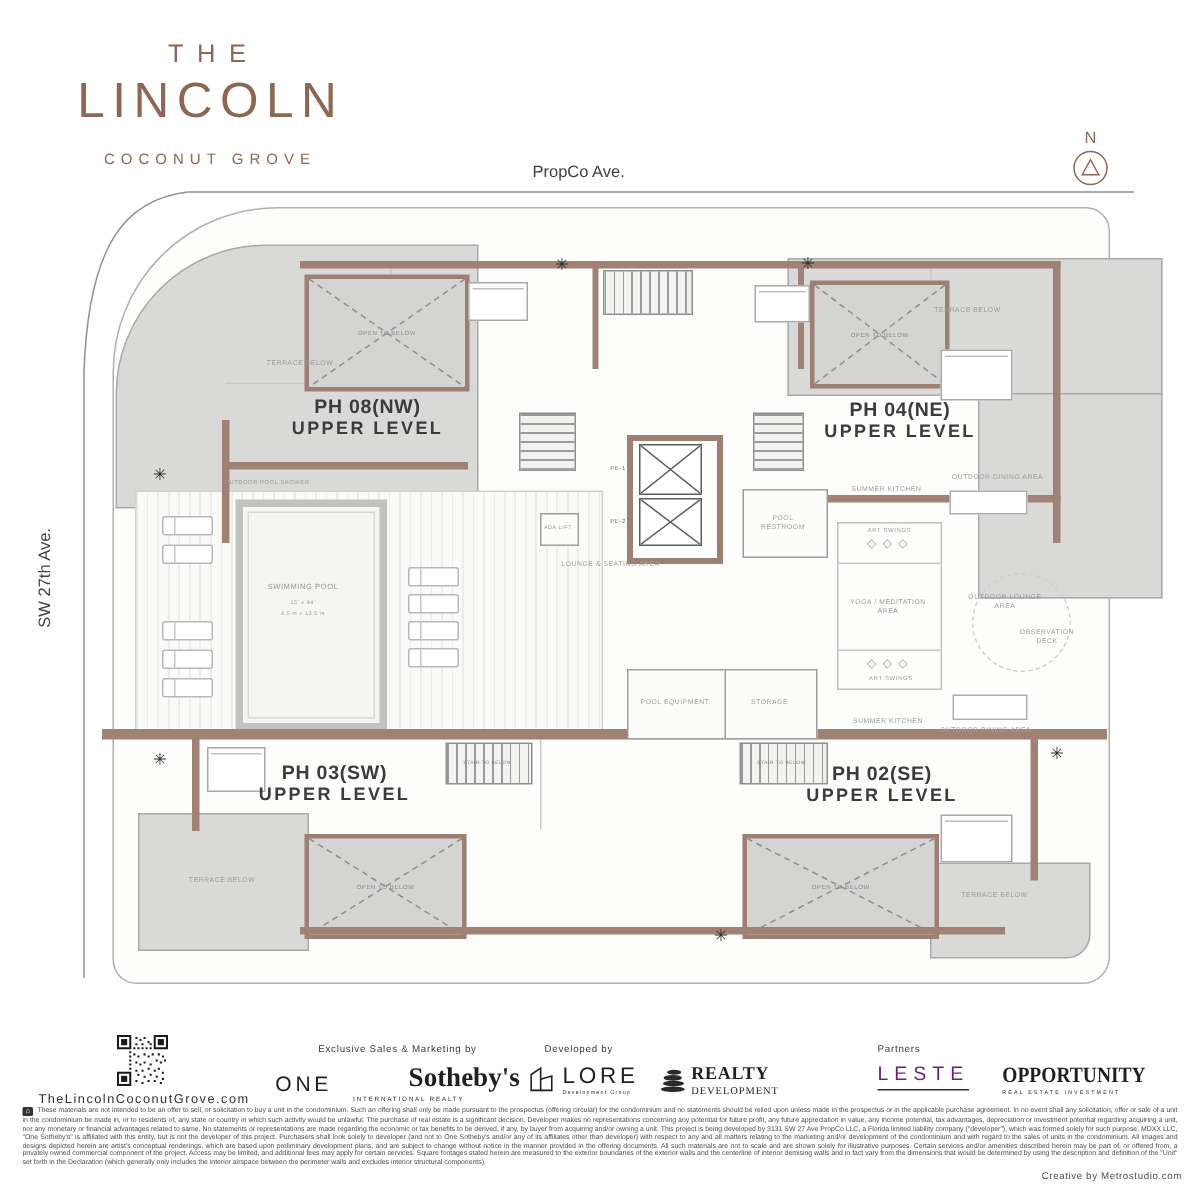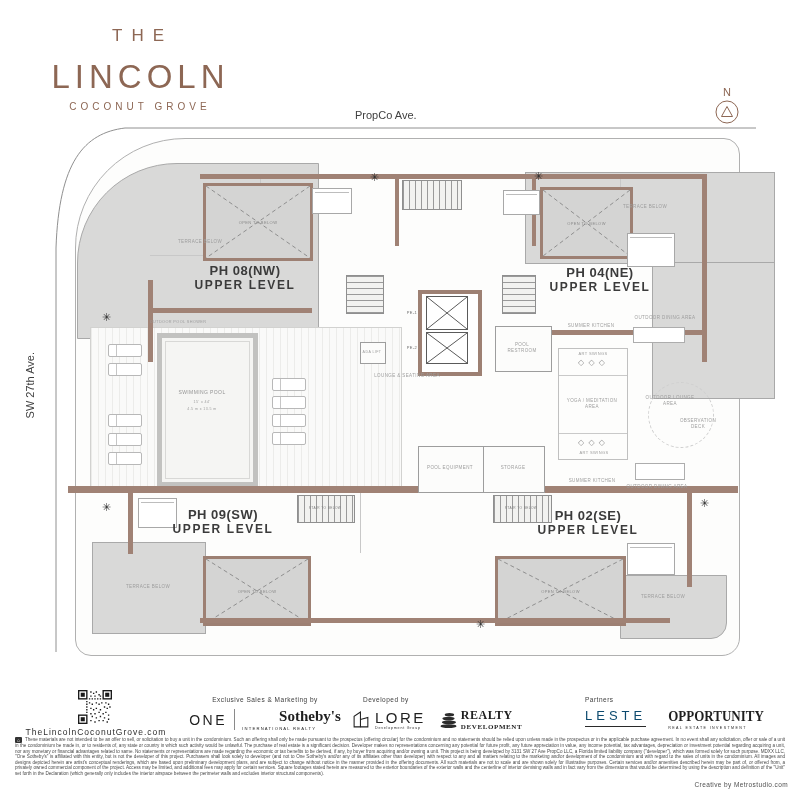--- a/index.html
+++ b/index.html
@@ -2,22 +2,22 @@
 <html><head>
 <meta charset="utf-8">
 <style>
   html,body{margin:0;padding:0;background:#fff;}
   .page{position:relative;width:800px;height:800px;background:#fff;overflow:hidden;
         font-family:"Liberation Sans",sans-serif;}
 
   
   .logo{position:absolute;left:38px;top:26px;width:200px;text-align:center;color:#8d6754;}
   .logo-the{font-size:17px;letter-spacing:9px;margin-left:9px;}
-  .logo-name{font-size:33px;letter-spacing:5px;margin-left:5px;margin-top:12px;}
-  .logo-sub{font-size:10px;letter-spacing:4px;margin-left:4px;margin-top:5px;}
+  .logo-name{font-size:33px;letter-spacing:5px;margin-left:5px;margin-top:2px;}
+  .logo-sub{font-size:10px;letter-spacing:4px;margin-left:4px;margin-top:15px;}
   .page-title{position:absolute;left:345px;top:48px;font-size:17px;line-height:1.35;
               color:#5a5a5a;letter-spacing:.4px;}
   .compass{position:absolute;left:712px;top:86px;width:30px;text-align:center;color:#8d6754;}
   .compass-n{font-size:11px;margin-bottom:1px;}
   .street-top-label{position:absolute;left:355px;top:109px;font-size:11px;color:#3f3f3f;}
   .street-left-label{position:absolute;left:24px;top:352px;font-size:11px;color:#3f3f3f;
                      writing-mode:vertical-rl;transform:rotate(180deg);}
   .street-lines{position:absolute;left:0;top:0;z-index:0;}
 
   
@@ -77,34 +77,34 @@
   
   .qr{position:absolute;left:78px;top:690px;width:34px;height:34px;}
   .website{position:absolute;left:15px;top:727px;width:162px;text-align:center;
            font-size:8.5px;letter-spacing:1px;color:#2e2e2e;}
   .fcap{font-size:6.5px;color:#3c3c3c;letter-spacing:.5px;margin-bottom:5px;}
   .sales{position:absolute;left:185px;top:696px;width:160px;text-align:center;}
   .sales-row{display:flex;align-items:center;justify-content:center;}
   .one-wm{font-size:14px;letter-spacing:2.5px;color:#1f1f1f;}
   .soth-bar{width:1px;height:21px;background:#8a8a8a;margin:0 7px;}
   .soth{text-align:left;color:#1f1f1f;}
-  .soth-name{font-family:"Liberation Serif",serif;font-weight:700;font-size:15px;margin-left:37px;}
+  .soth-name{font-family:"Liberation Serif",serif;font-weight:700;font-size:18px;margin-left:37px;}
   .soth-sub{font-size:4.2px;letter-spacing:1.2px;margin-top:1px;}
   .dev{position:absolute;left:352px;top:696px;width:210px;}
   .dev .fcap{margin-left:11px;}
   .dev-row{display:flex;align-items:center;gap:14px;}
   .lore{display:flex;align-items:center;gap:4px;color:#1f1f1f;}
   .lore-name{font-size:15px;letter-spacing:2.5px;}
   .lore-sub{font-size:3.6px;letter-spacing:.8px;color:#2a2a2a;}
   .elem{display:flex;align-items:center;gap:4px;color:#1f1f1f;}
   .elem-name{font-family:"Liberation Serif",serif;font-weight:700;font-size:12px;letter-spacing:.5px;}
-  .elem-sub{font-family:"Liberation Serif",serif;font-weight:700;font-size:7px;letter-spacing:.6px;}
+  .elem-sub{font-family:"Liberation Serif",serif;font-weight:400;font-size:7px;letter-spacing:.6px;}
   .partners{position:absolute;left:585px;top:696px;width:200px;}
   .partners-row{display:flex;align-items:flex-start;gap:22px;}
-  .leste{font-size:13px;letter-spacing:4px;color:#0c4a6e;border-bottom:1.5px solid #2a2a2a;
+  .leste{font-size:13px;letter-spacing:4px;color:#701a75;border-bottom:1.5px solid #2a2a2a;
          padding-bottom:3px;}
   .opp{color:#1f1f1f;}
   .opp-name{font-family:"Liberation Serif",serif;font-weight:700;font-size:13px;
             transform:scaleY(1.12);transform-origin:top left;}
   .opp-sub{font-size:3.6px;letter-spacing:1.4px;margin-top:2px;}
   .disclaimer{position:absolute;left:15px;top:737px;width:770px;font-size:4.6px;
               line-height:1.22;color:#4a4a4a;text-align:justify;}
   .eh-icon{display:inline-block;width:7px;height:6px;background:#333;color:#fff;
            font-size:5px;line-height:6px;text-align:center;border-radius:1px;
            margin-right:3px;vertical-align:-1px;}
@@ -284,21 +284,21 @@
 
     <div class="unit-label" style="left:120px;top:133px;">
       <div class="unit-id">PH 08(NW)</div>
       <div class="unit-lvl">UPPER LEVEL</div>
     </div>
     <div class="unit-label" style="left:475px;top:135px;">
       <div class="unit-id">PH 04(NE)</div>
       <div class="unit-lvl">UPPER LEVEL</div>
     </div>
     <div class="unit-label" style="left:98px;top:377px;">
-      <div class="unit-id">PH 09(SW)</div>
+      <div class="unit-id">PH 03(SW)</div>
       <div class="unit-lvl">UPPER LEVEL</div>
     </div>
     <div class="unit-label" style="left:463px;top:378px;">
       <div class="unit-id">PH 02(SE)</div>
       <div class="unit-lvl">UPPER LEVEL</div>
     </div>
   </div>
 
 
   <svg class="qr" viewBox="0 0 25 25">

